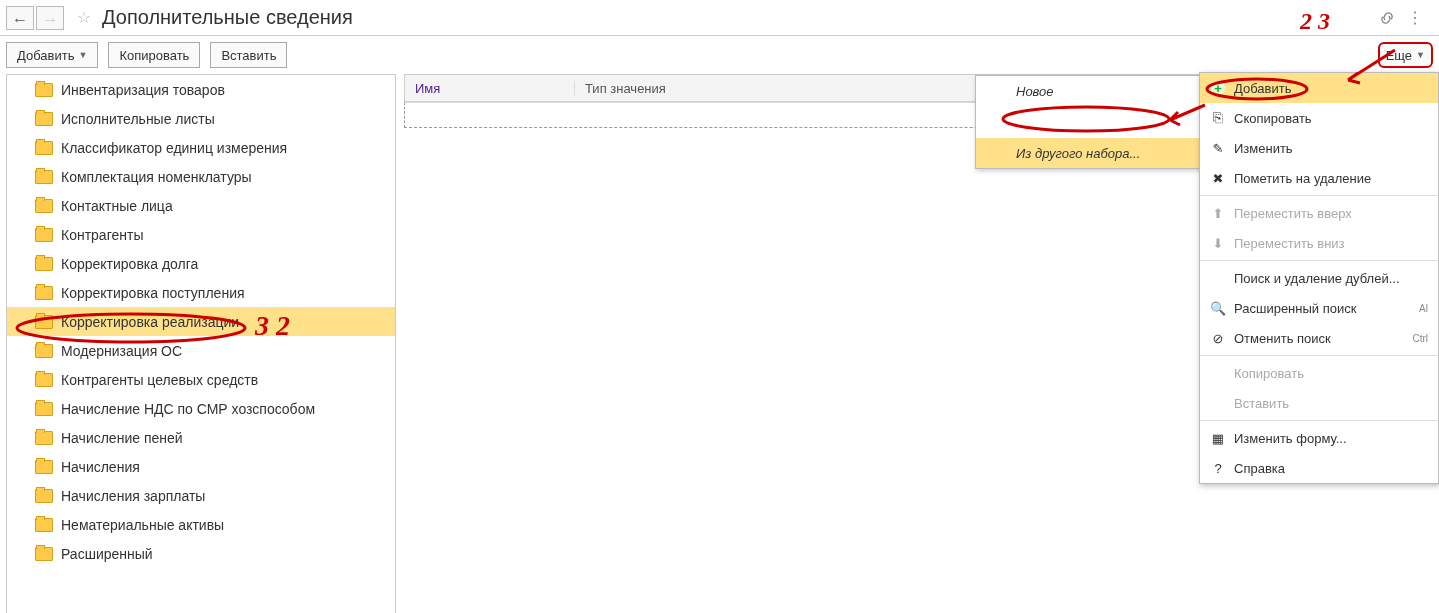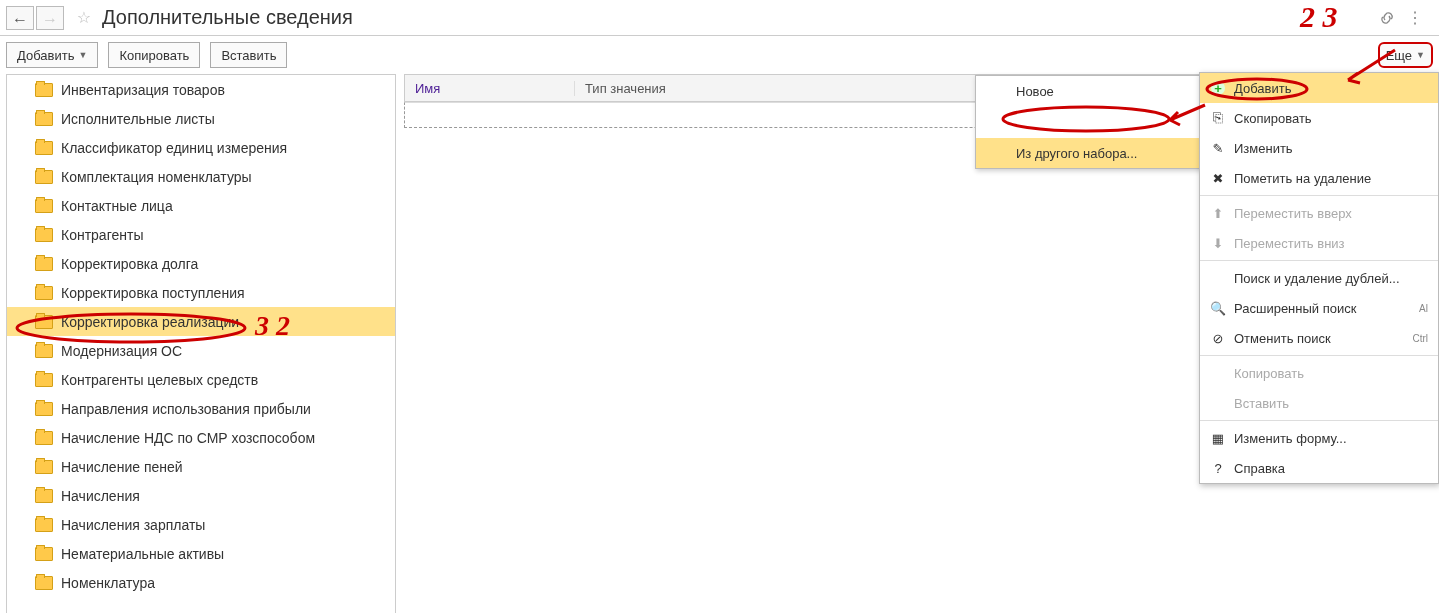--- a/index.html
+++ b/index.html
@@ -25,21 +25,21 @@
   .tree-item.selected { background: #ffe18a; }
   .folder-icon { width: 18px; height: 14px; margin-right: 8px; background: #ffc94a; border: 1px solid #d4a017; border-radius: 1px; position: relative; flex-shrink: 0; }
   .folder-icon::before { content: ''; position: absolute; top: -3px; left: 0; width: 7px; height: 3px; background: #ffc94a; border: 1px solid #d4a017; border-bottom: none; border-radius: 1px 1px 0 0; }
 
   .main { flex: 1; margin-left: 8px; position: relative; padding-right: 6px; }
   .table-header { display: flex; background: #f4f4f4; border: 1px solid #ccc; height: 28px; align-items: center; }
   .col-name { width: 170px; padding-left: 10px; font-size: 13px; color: #4c1d95; border-right: 1px solid #ddd; }
   .col-type { flex: 1; padding-left: 10px; font-size: 13px; color: #555; }
   .table-row { height: 26px; border: 1px dashed #999; border-top: 1px solid #ddd; background: #fff; }
 
-  .submenu { position: absolute; top: 75px; left: 975px; width: 261px; background: #fff; border: 1px solid #bbb; box-shadow: 1px 2px 5px rgba(0,0,0,.2); z-index: 50; }
+  .submenu { position: absolute; top: 75px; left: 975px; width: 261px; background: #fff; border: 1px solid #bbb; box-shadow: 1px 2px 5px rgba(0,0,0,.2); z-index: 50; font-style: italic; }
   .submenu-item { height: 30px; display: flex; align-items: center; padding-left: 40px; font-size: 13px; color: #333; cursor: pointer; }
   .submenu-item.hl { background: #ffe18a; margin-top: 32px; }
 
   .context-menu { position: absolute; top: 72px; right: 0; width: 240px; background: #fff; border: 1px solid #bbb; box-shadow: 1px 2px 6px rgba(0,0,0,.25); z-index: 60; }
   .ctx-item { height: 30px; display: flex; align-items: center; padding: 0 10px 0 34px; font-size: 13px; color: #333; cursor: pointer; position: relative; }
   .ctx-item.hl { background: #ffe18a; }
   .ctx-item.disabled { color: #aaa; cursor: default; }
   .ctx-item .hotkey { margin-left: auto; font-size: 10px; color: #888; }
   .ctx-sep { height: 1px; background: #ddd; margin: 2px 0; }
   .ctx-icon { position: absolute; left: 10px; width: 16px; height: 16px; display: flex; align-items: center; justify-content: center; font-size: 13px; }
@@ -121,45 +121,41 @@
       <div class="tree-item">
         <span class="folder-icon"></span>
         <span>Модернизация ОС</span>
       </div>
       <div class="tree-item">
         <span class="folder-icon"></span>
         <span>Контрагенты целевых средств</span>
       </div>
       <div class="tree-item">
         <span class="folder-icon"></span>
-        <span>Направления использования прибыли</span>
-      </div>
-      <div class="tree-item">
-        <span class="folder-icon"></span>
         <span>Начисление НДС по СМР хозспособом</span>
       </div>
       <div class="tree-item">
         <span class="folder-icon"></span>
         <span>Начисление пеней</span>
       </div>
       <div class="tree-item">
         <span class="folder-icon"></span>
         <span>Начисления</span>
       </div>
       <div class="tree-item">
         <span class="folder-icon"></span>
         <span>Начисления зарплаты</span>
       </div>
       <div class="tree-item">
         <span class="folder-icon"></span>
         <span>Нематериальные активы</span>
       </div>
       <div class="tree-item">
         <span class="folder-icon"></span>
-        <span>Номенклатура</span>
+        <span>Расширенный</span>
       </div>
     </div>
   <div class="main">
     <div class="table-header">
       <div class="col-name">Имя</div>
       <div class="col-type">Тип значения</div>
     </div>
     <div class="table-row"></div>
   </div>
 </div>
@@ -248,13 +244,13 @@
 
 <div class="annotation" style="left:1205px; top:77px; width:105px; height:24px;">
   <svg width="105" height="24">
       <ellipse cx="52" cy="12" rx="50" ry="10" class="red-arrow-svg"></ellipse>
     </svg>
 </div>
 <svg class="annotation" style="left:1340px; top:45px;" width="60" height="45">
   <path d="M55 5 L8 35 M8 35 L18 28 M8 35 L20 38" class="red-arrow-svg"></path>
 </svg>
 
-<div class="annotation red-text" style="left:1300px; top:0px; font-size:30px;">2 3</div>
+<div class="annotation red-text" style="left:1300px; top:8px; font-size:24px;">2 3</div>
 
 </body></html>

